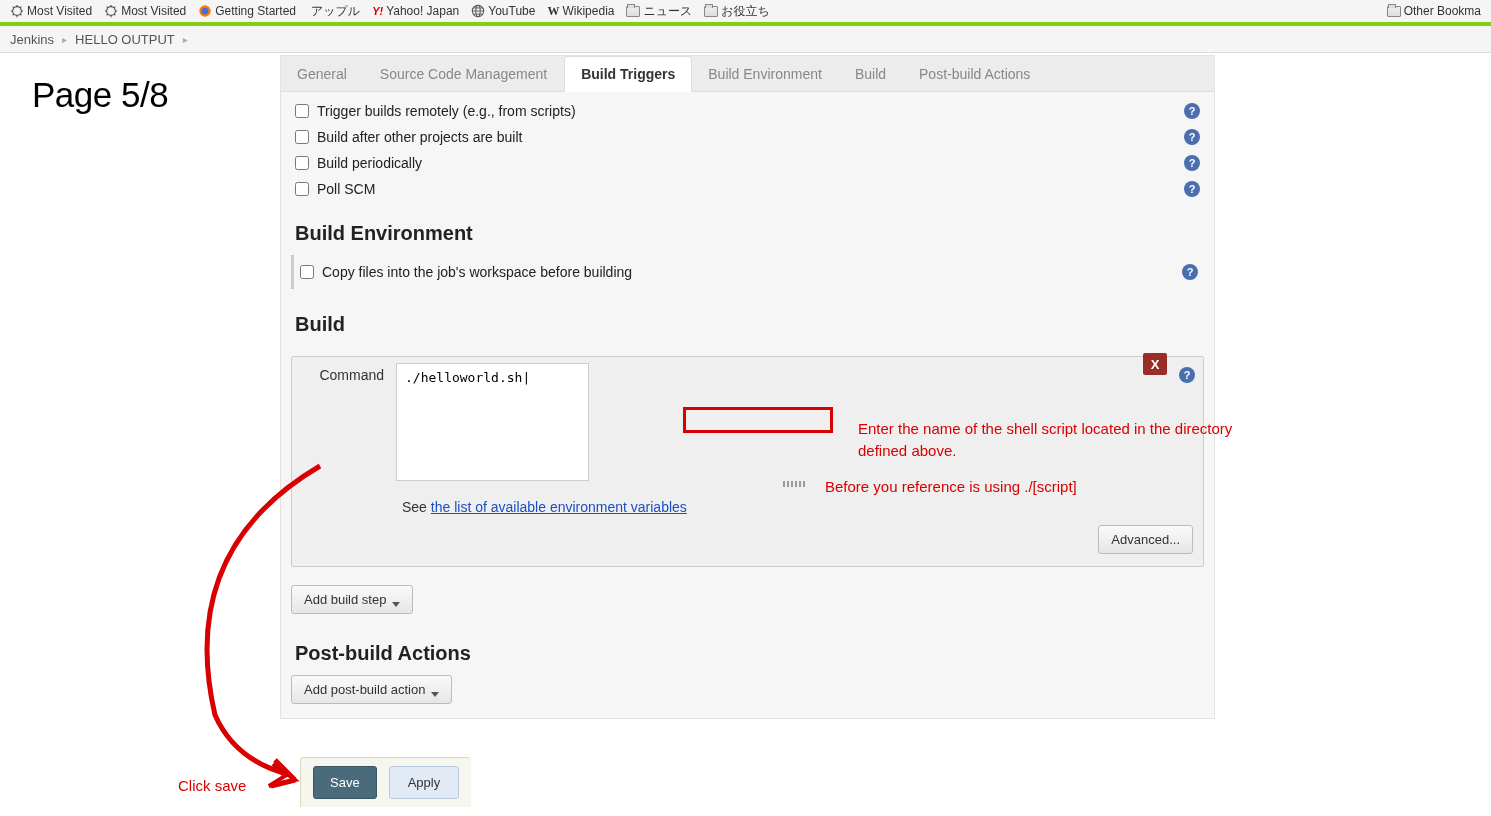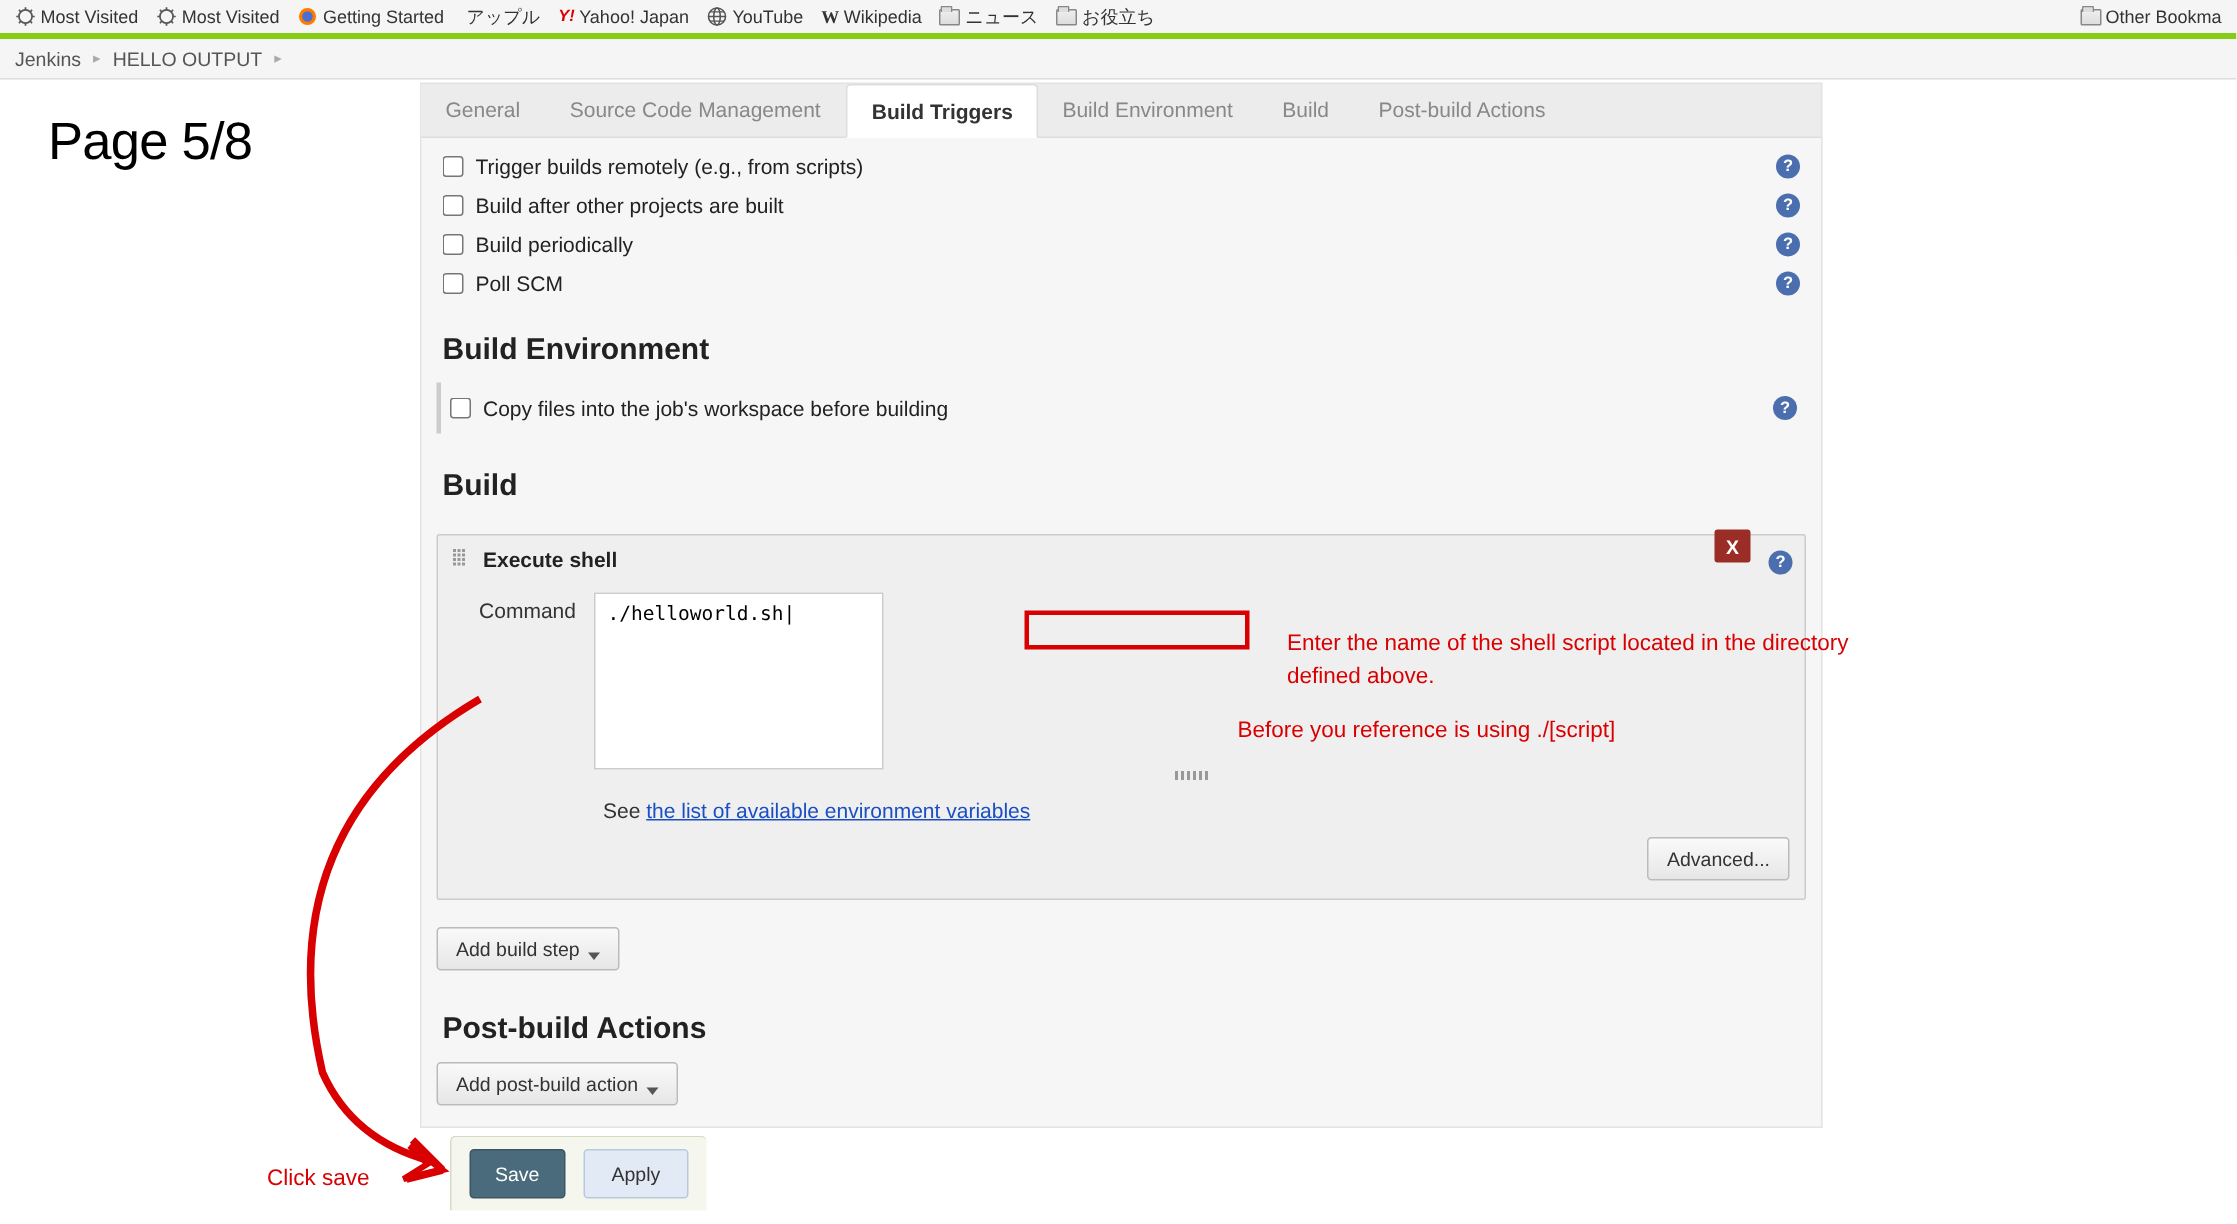--- a/index.html
+++ b/index.html
@@ -12,21 +12,21 @@
 .ic-folder { display:inline-block; width:14px; height:11px; border:1px solid #888; border-radius:1px; background:linear-gradient(#eee,#ddd); position:relative; }
 .ic-folder::before { content:""; position:absolute; top:-3px; left:0; width:6px; height:3px; background:#ddd; border:1px solid #888; border-bottom:none; border-radius:1px 1px 0 0; }
 
 .breadcrumb { display:flex; align-items:center; gap:8px; padding:4px 10px; background:#f5f5f5; border-bottom:1px solid #ddd; height:27px; font-size:13px; color:#555; }
 .breadcrumb .sep { color:#aaa; font-size:10px; }
 
 .page-label { position:absolute; top:75px; left:32px; font-size:35px; font-weight:400; color:#000; letter-spacing:-0.5px; }
 
 .content { position:absolute; left:280px; top:55px; width:935px; background:#f6f6f6; border:1px solid #e3e3e3; }
 
-.tabs { display:flex; border-bottom:1px solid #ddd; background:#ececec; }
+.tabs { display:flex; border-bottom:1px solid #ddd; background:#ececec;align-items:center; }
 .tab { padding:9px 16px; font-size:14px; color:#888; cursor:pointer; border-right:1px solid transparent; }
 .tab.active { background:#fff; color:#333; font-weight:600; border:1px solid #ddd; border-bottom:1px solid #fff; margin-bottom:-1px; border-radius:3px 3px 0 0; }
 
 .section { padding:6px 14px; }
 .chk-row { display:flex; align-items:center; gap:8px; padding:5px 0; font-size:14px; color:#222; }
 .chk-row input[type=checkbox] { width:14px; height:14px; }
 .help { margin-left:auto; }
 .help-icon { width:16px; height:16px; border-radius:50%; background:#4b6eaf; color:#fff; display:flex; align-items:center; justify-content:center; font-size:11px; font-weight:700; }
 
 .hdr { font-size:20px; font-weight:700; color:#222; padding:14px 14px 10px; }
@@ -191,37 +191,20 @@
     </div>
   </div>
 
   <div class="hdr">Build</div>
 
   <div class="build-step">
     <div class="close-x">X</div>
     <span class="build-help">
         <span class="help-icon">?</span>
       </span>
-    <div class="build-step-hdr">
-      <div class="grip">
-          <span></span>
-          <span></span>
-          <span></span>
-          <span></span>
-          <span></span>
-          <span></span>
-          <span></span>
-          <span></span>
-          <span></span>
-          <span></span>
-          <span></span>
-          <span></span>
-        </div>
-      <span class="build-step-title">Execute shell</span>
-    </div>
     <div class="cmd-row">
       <div class="cmd-label">Command</div>
       <div style="flex:1; position:relative;">
         <textarea class="cmd-box" style="">./helloworld.sh|</textarea>
         <div class="cmd-handle"></div>
       </div>
     </div>
     <div class="see-row">
       <span>See </span><a href="#">the list of available environment variables</a>
     </div>

